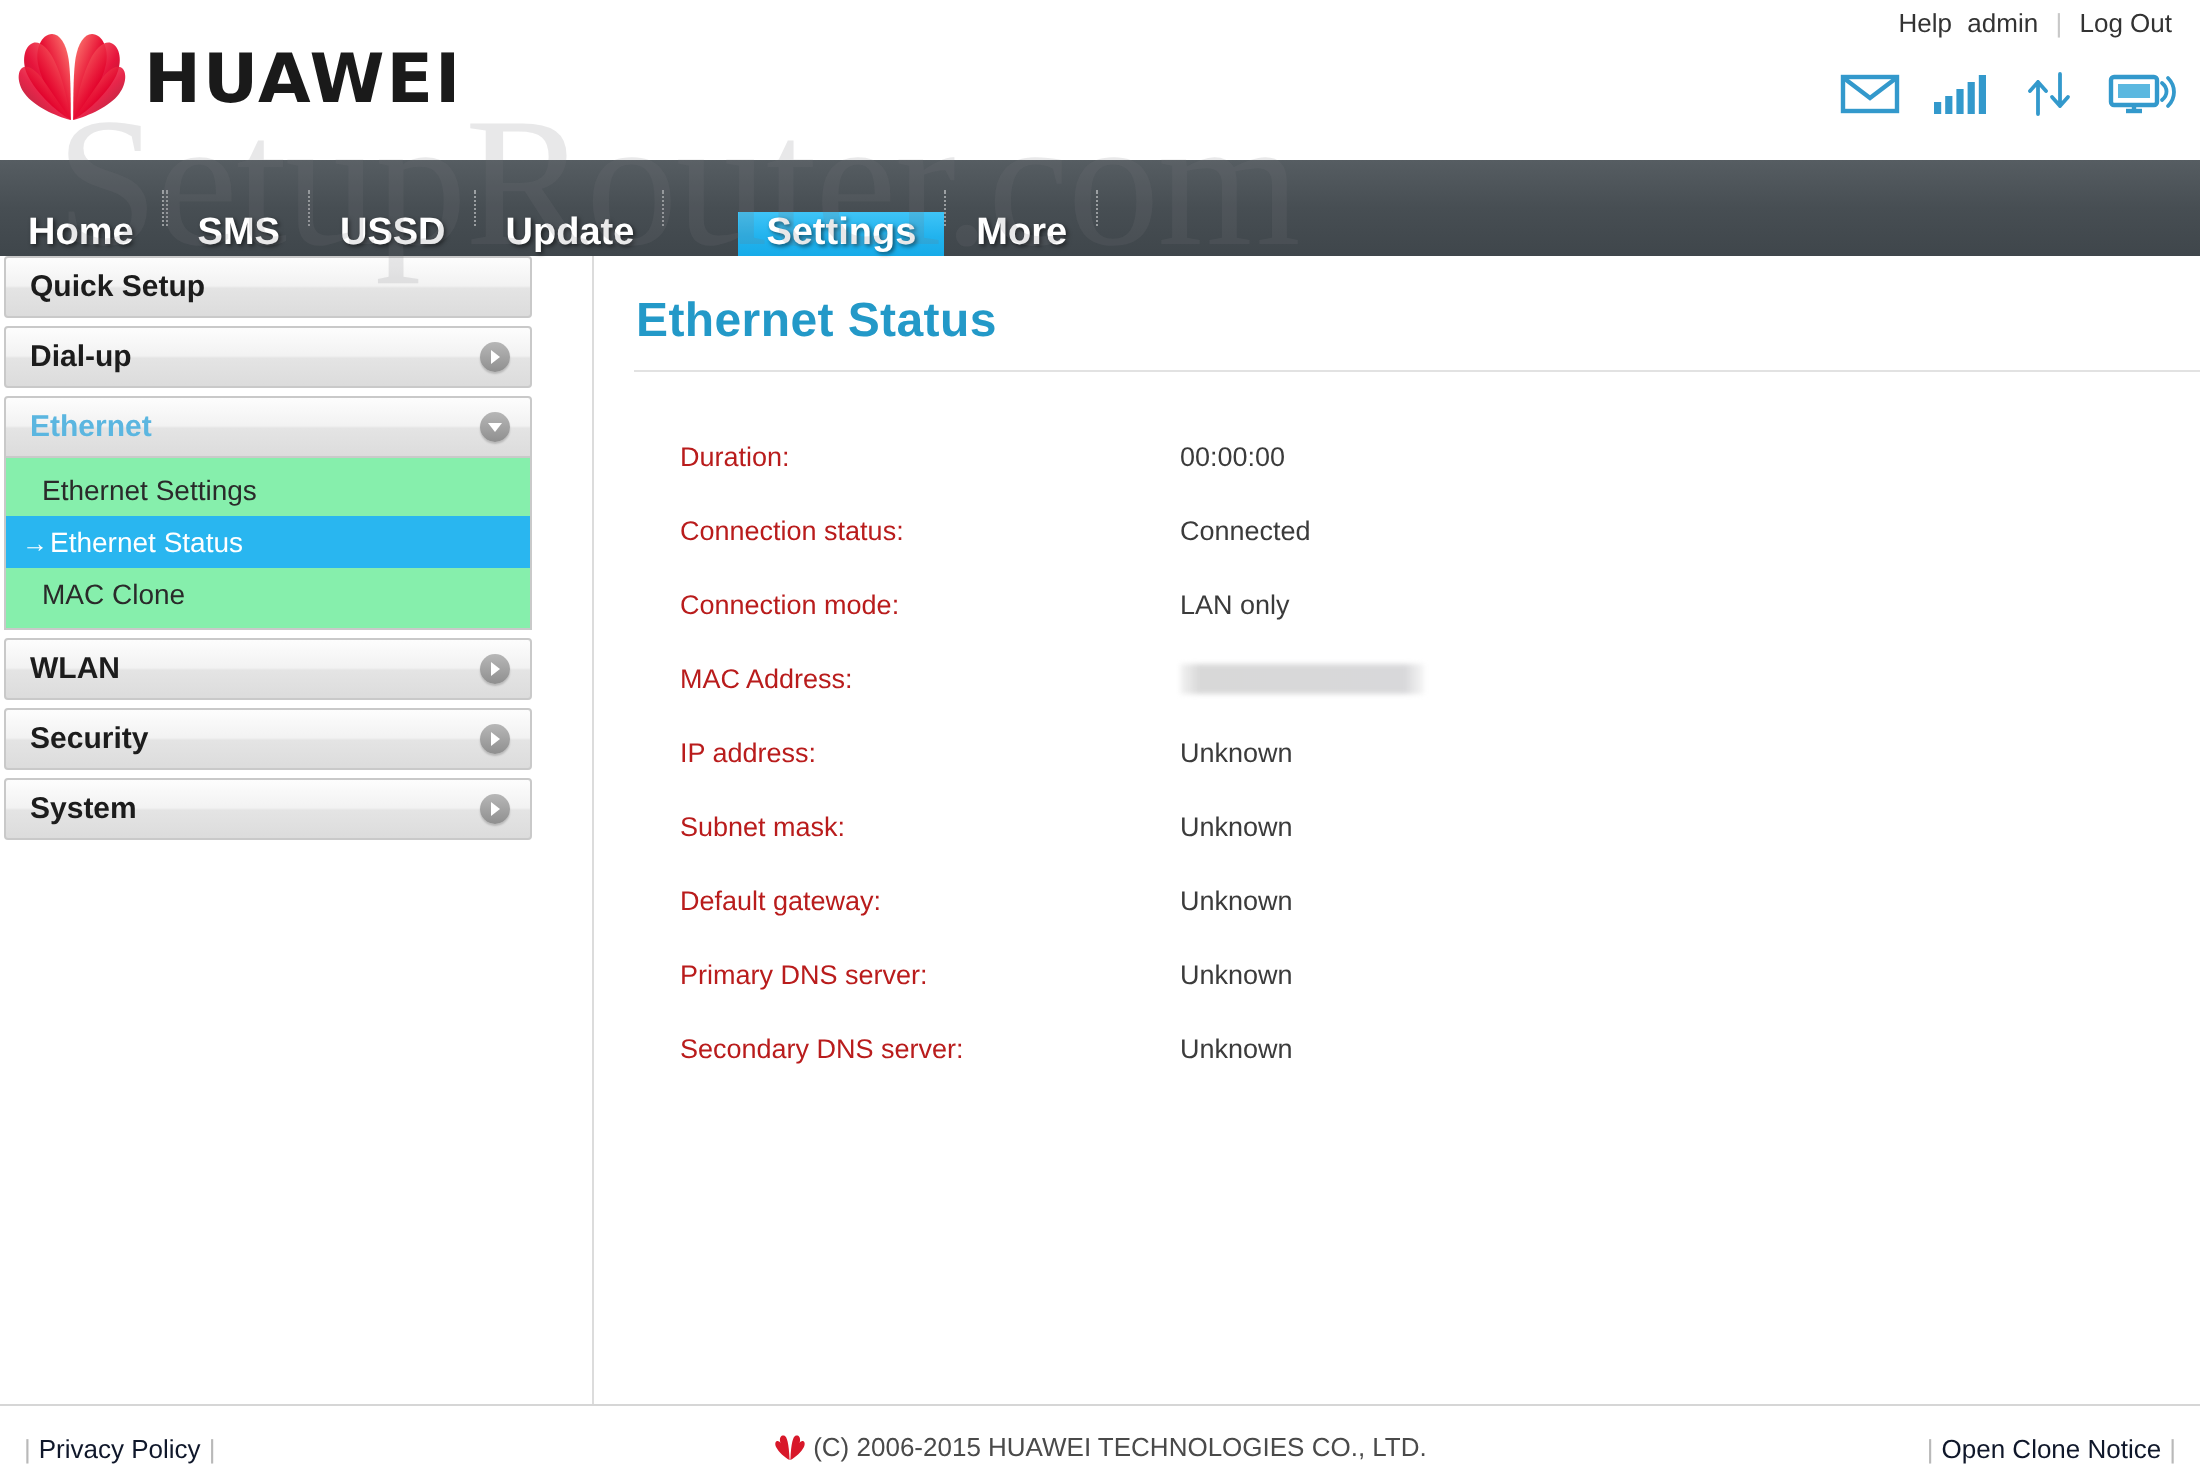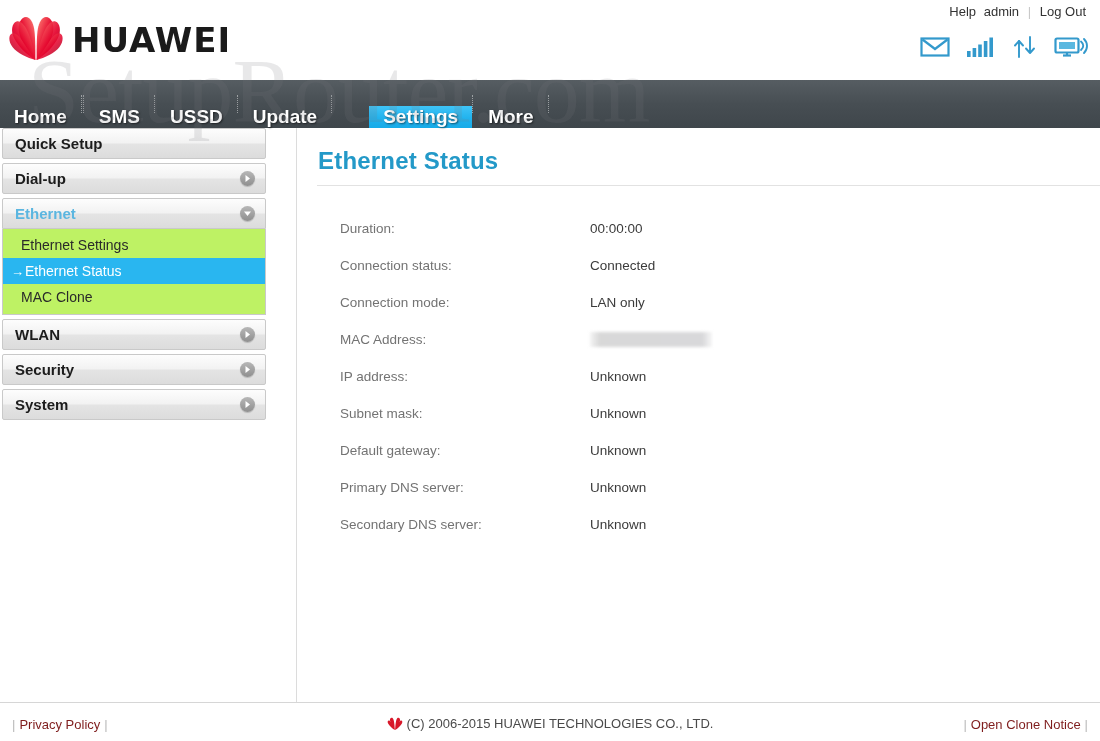--- a/index.html
+++ b/index.html
@@ -173,21 +173,21 @@
     border-radius: 50%;
     background: linear-gradient(to bottom, #b7b7b7, #8f8f8f);
     display: flex;
     align-items: center;
     justify-content: center;
     box-shadow: 0 1px 1px rgba(0,0,0,0.18);
   }
   .arrow svg { display:block; }
 
   .submenu {
-    background: #bef264;
+    background: #86efac;
     border: 1px solid #c9c9c9;
     border-top: none;
     margin-bottom: 4px;
     padding: 3px 0 4px 0;
     box-sizing: border-box;
   }
   .sub-item {
     height: 26px;
     display: flex;
     align-items: center;
@@ -243,21 +243,21 @@
     top: 82px;
   }
   .info-row {
     display: flex;
     align-items: center;
     height: 37px;
   }
   .info-label {
     width: 250px;
     font-size: 13.5px;
-    color: #737373;
+    color: #b91c1c;
   }
   .info-value {
     font-size: 13.5px;
     color: #3b3b3b;
   }
   .redacted {
     display: inline-block;
     width: 122px;
     height: 15px;
     background: linear-gradient(to right,
@@ -298,21 +298,21 @@
     margin-right: 4px;
   }
   #footer-right {
     position: absolute;
     right: 8px;
     top: 14px;
     font-size: 13px;
     color: #4a4a4a;
   }
   .pipe { color: #b9b9b9; padding: 0 4px; }
-  .flink { color: #7f1d1d; text-decoration: none; cursor: pointer; }
+  .flink { color: #0f172a; text-decoration: none; cursor: pointer; }
 </style>
 </head>
 <body>
 
 <div id="header">
 
   <div id="logo-block">
     <div id="logo-mark">
       <svg width="56" height="52" viewBox="0 0 56 52">
         <defs>

